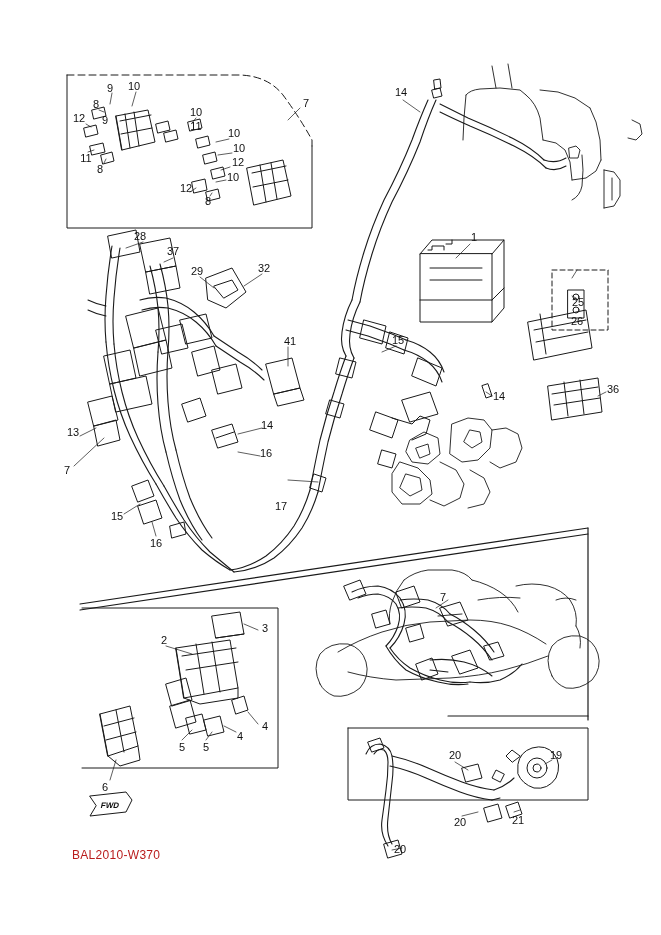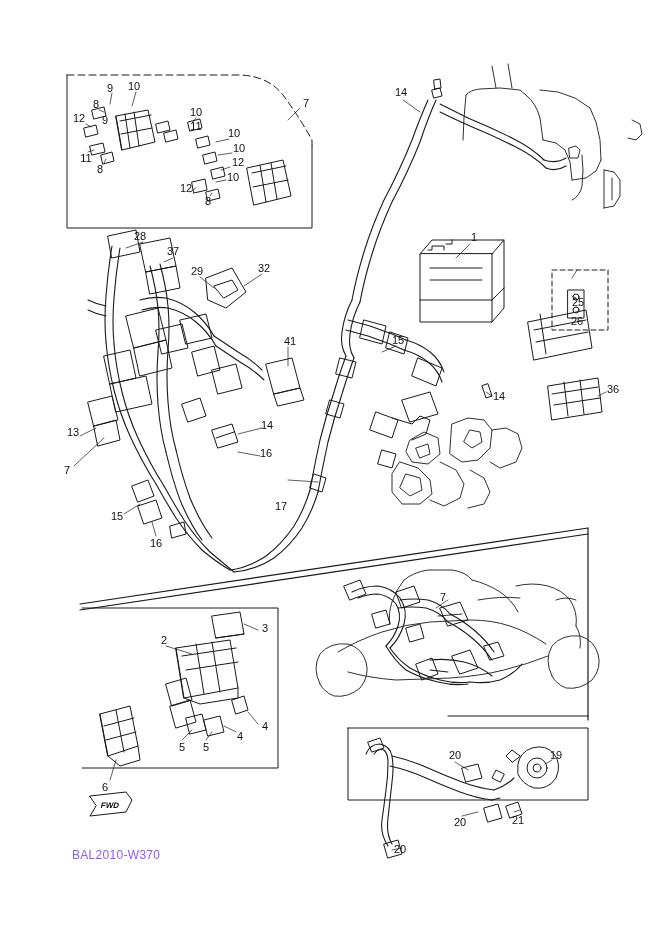--- a/index.html
+++ b/index.html
@@ -30,21 +30,21 @@
     white-space: nowrap;
     transform: translate(-50%, -50%);
   }
   #part-code {
     position: absolute;
     left: 72px;
     top: 848px;
     font-family: "Liberation Sans", sans-serif;
     font-size: 12px;
     letter-spacing: 0.3px;
-    color: #8b5cf6;
+    color: #b91c1c;
     white-space: nowrap;
   }
   .fwd-label {
     position: absolute;
     font-family: "Liberation Sans", sans-serif;
     font-size: 8px;
     font-weight: bold;
     color: #111111;
     transform: translate(-50%, -50%) skewX(-12deg);
     white-space: nowrap;

